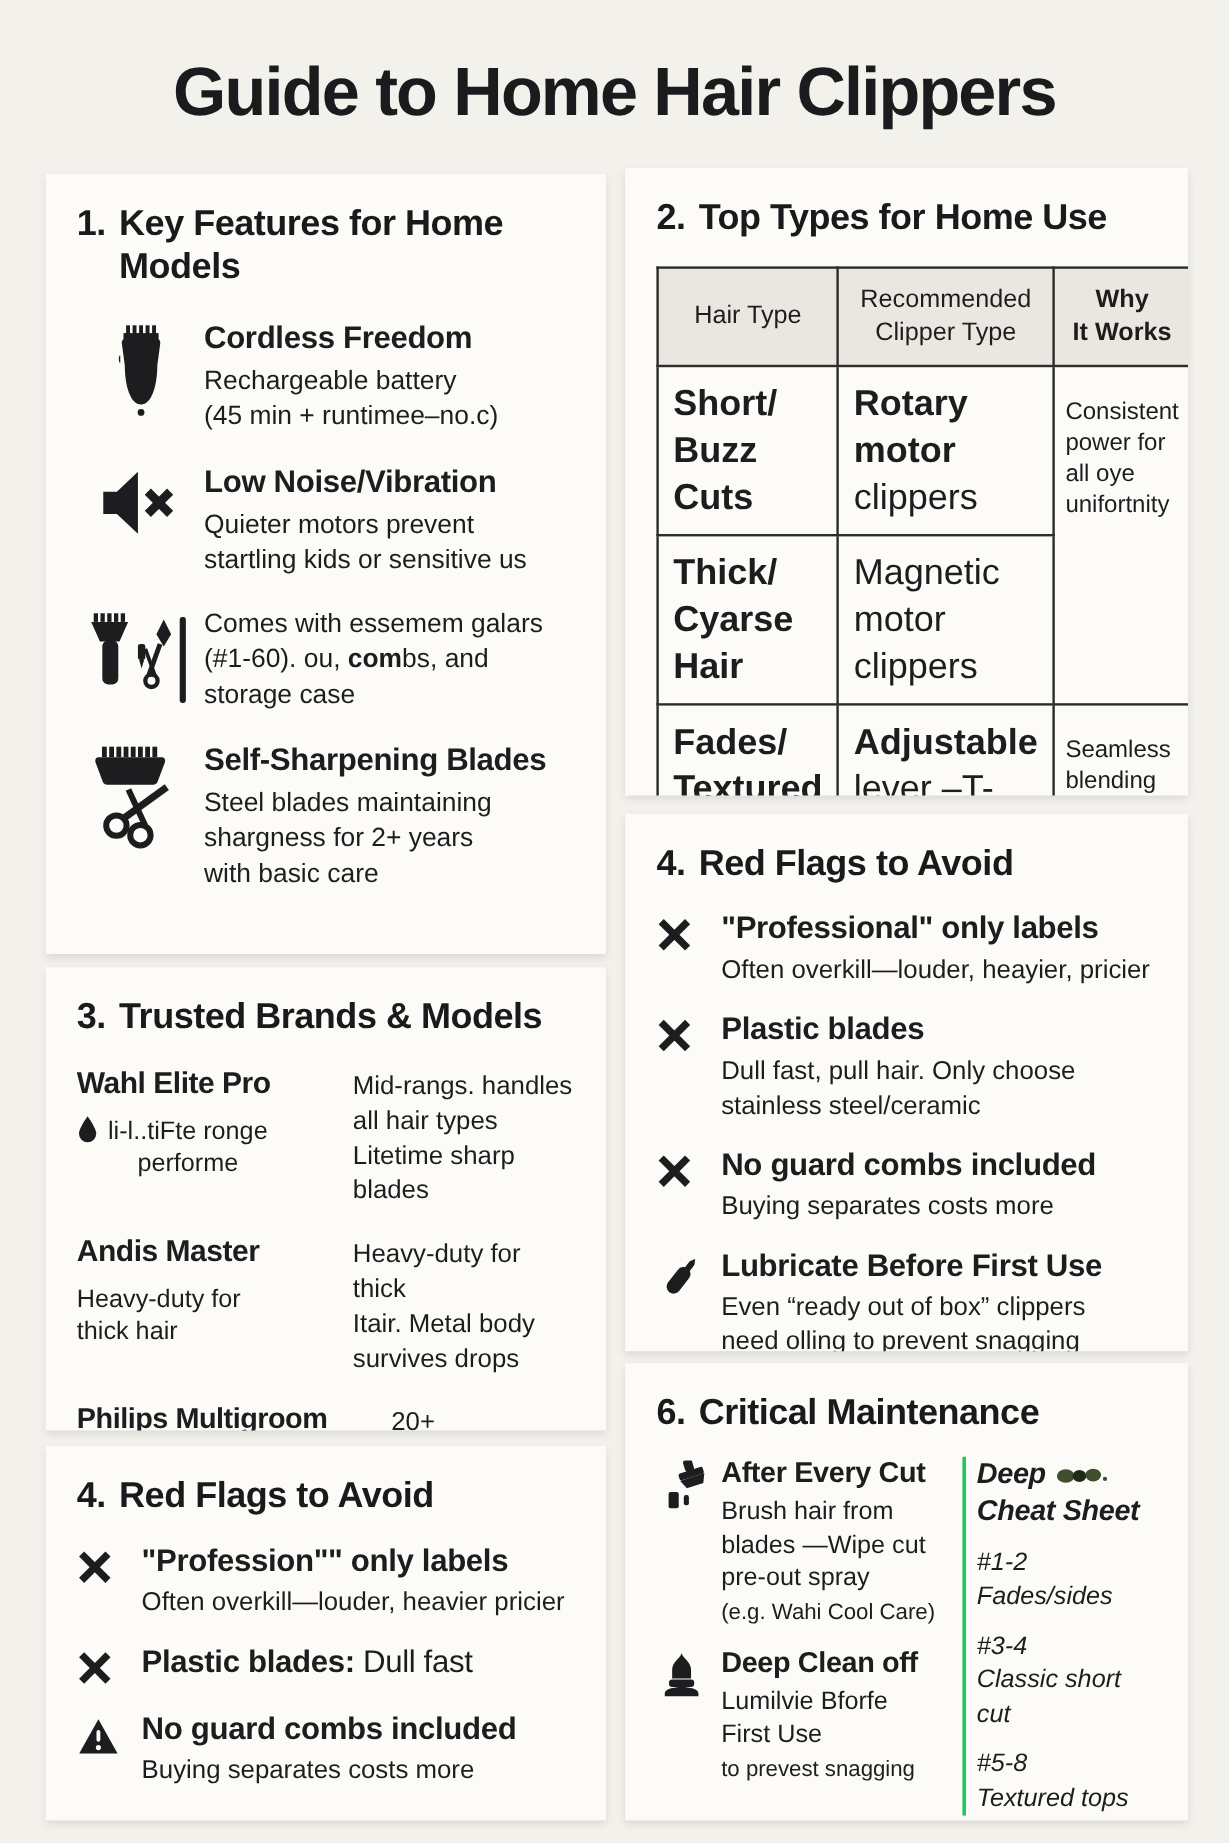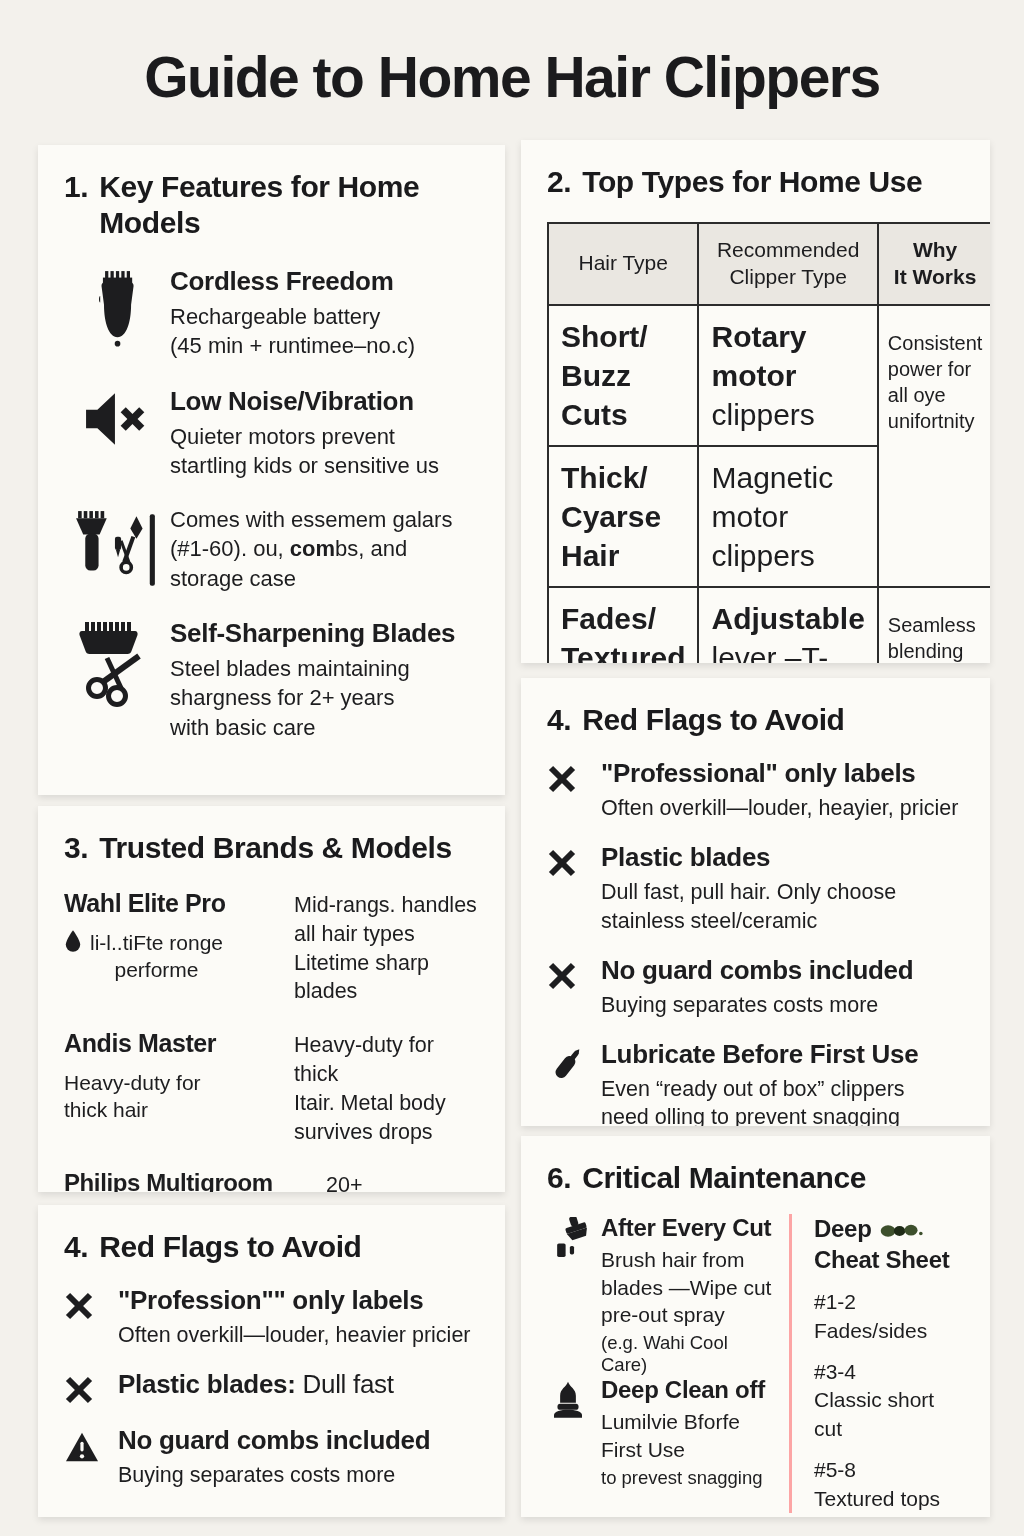--- a/index.html
+++ b/index.html
@@ -57,23 +57,23 @@
 
   
   .rf-item{display:grid;grid-template-columns:54px 1fr;margin-top:21px;align-items:start;}
   .rf-icon{padding-top:5px;}
   .rf-title{font-size:26px;font-weight:700;letter-spacing:-0.3px;line-height:1.15;}
   .rf-desc{font-size:21.5px;line-height:1.32;white-space:pre-line;margin-top:5px;}
 
   
   .mt-cols{display:flex;margin-top:18px;justify-content:center;}
   .mt-left{flex:1;padding-right:12px;}
-  .mt-right{width:150px;border-left:3px solid #fca5a5;padding-left:22px;}
+  .mt-right{width:150px;border-left:3px solid #22c55e;padding-left:9px;font-style:italic;}
   .mt-item{display:grid;grid-template-columns:54px 1fr;align-items:start;}
-  .mt-item + .mt-item{}
+  .mt-item + .mt-item{margin-top:18px;}
   .mt-icon{padding-top:3px;}
   .mt-title{font-size:24px;font-weight:800;letter-spacing:-0.3px;}
   .mt-desc{font-size:21px;line-height:1.32;white-space:pre-line;margin-top:4px;}
   .mt-note{font-size:18.5px;margin-top:3px;}
   .cs-title{font-size:24px;font-weight:800;line-height:1.28;letter-spacing:-0.3px;}
   .cs-entry{margin-top:13px;font-size:21px;line-height:1.35;}
   .cs-code{display:block;}
 
   .run-b{font-weight:700;}
   .run-n{font-weight:400;}

